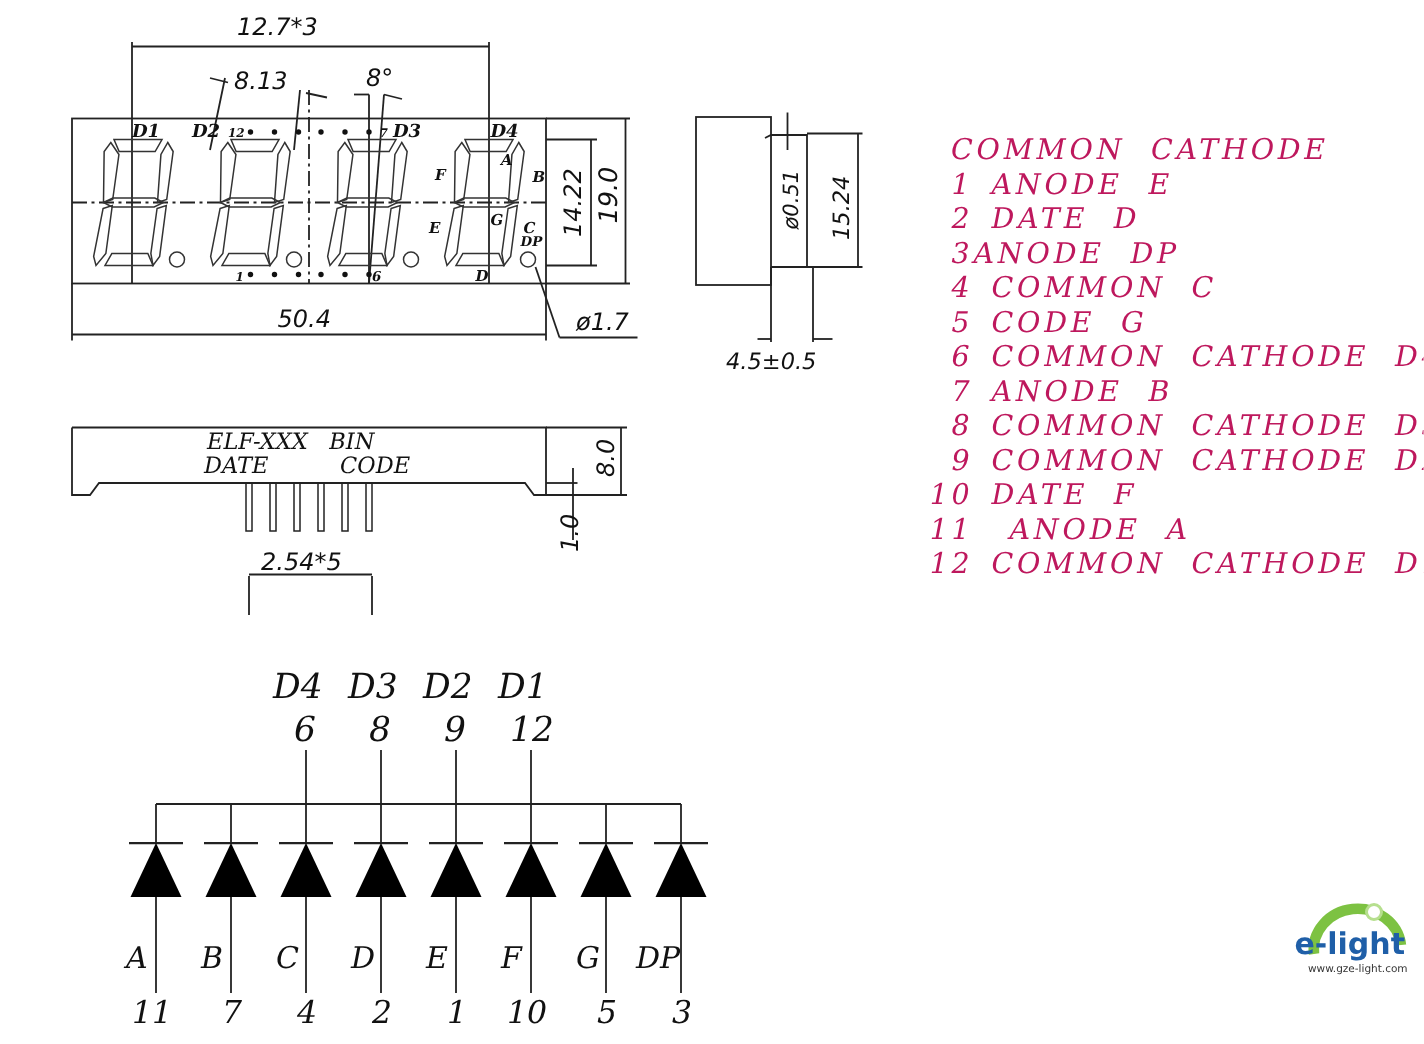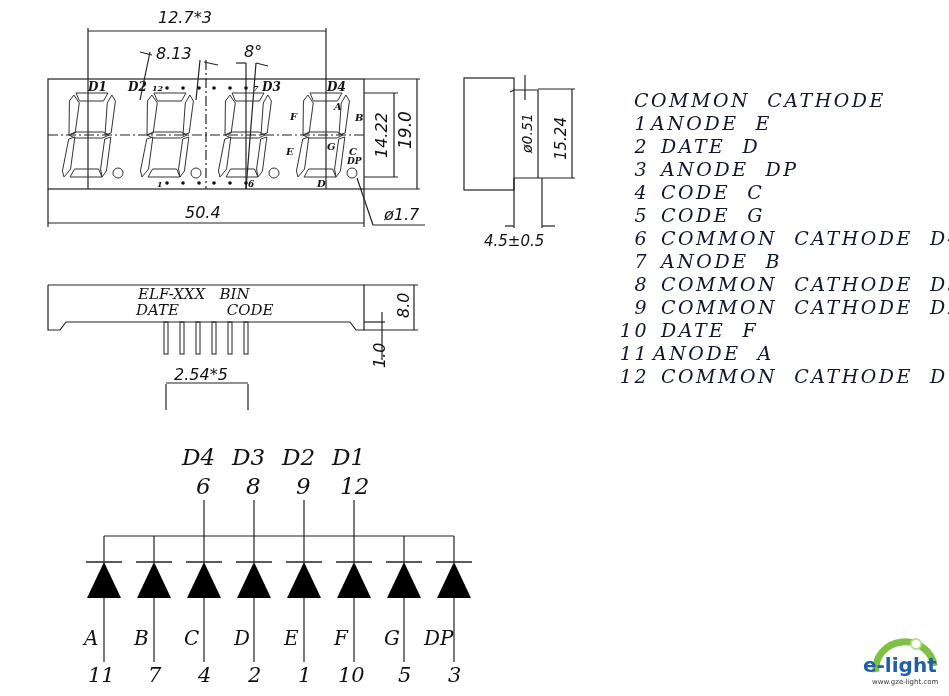--- a/index.html
+++ b/index.html
@@ -1,22 +1,22 @@
 <!DOCTYPE html>
 <html><head>
 <meta charset="utf-8">
 <style>
   html,body{margin:0;padding:0;background:#fff;}
   body{width:949px;height:696px;position:relative;overflow:hidden;font-family:"DejaVu Serif",serif;}
   svg{position:absolute;left:0;top:0;}
   .dim{font-family:"DejaVu Sans",sans-serif;font-style:italic;fill:#111;}
   .lbl{font-family:"DejaVu Serif",serif;font-style:italic;font-weight:bold;fill:#111;}
   .ser{font-family:"DejaVu Serif",serif;font-style:italic;fill:#111;}
-  .pin{position:absolute;left:605px;font-family:"DejaVu Serif",serif;font-style:italic;font-size:19px;letter-spacing:2.5px;color:#0f172a;white-space:pre;line-height:23px;}
-  .logo{position:absolute;left:862px;top:632px;width:84px;height:62px;}
+  .pin{position:absolute;left:605px;font-family:"DejaVu Serif",serif;font-style:italic;font-size:19px;letter-spacing:2.5px;color:#be185d;white-space:pre;line-height:23px;}
+  .logo{position:absolute;left:862px;top:596px;width:84px;height:62px;}
 </style>
 </head>
 <body>
 
 <svg width="949" height="696" viewBox="0 0 949 696">
   <g stroke="#222" fill="none" stroke-width="1.2">
 
     <rect x="48" y="79" width="316" height="110"></rect>
 
     <line x1="364" y1="79" x2="420" y2="79"></line>
@@ -261,31 +261,31 @@
       <g>
         <line x1="354" y1="500" x2="354" y2="536" stroke="#222" stroke-width="1.2"></line>
         <text x="332" y="465" font-size="23" class="ser">D1</text>
         <text x="340" y="494" font-size="23" class="ser">12</text>
       </g>
     </g>
 </svg>
 
 <div class="pin" style="top:89px;left:634px;">COMMON  CATHODE</div>
 <div id="pinlist">
-    <div class="pin" style="top: 112px;"><span style="display: inline-block; width: 44px; text-align: right;">1</span><span style="margin-left: 2px;">ANODE  E</span></div>
+    <div class="pin" style="top: 112px;"><span style="display: inline-block; width: 44px; text-align: right;">1</span><span style="margin-left: 12px;">ANODE  E</span></div>
     <div class="pin" style="top: 135px;"><span style="display: inline-block; width: 44px; text-align: right;">2</span><span style="margin-left: 12px;">DATE  D</span></div>
-    <div class="pin" style="top: 158px;"><span style="display: inline-block; width: 44px; text-align: right;">3</span><span style="margin-left: 12px;">ANODE  DP</span></div>
-    <div class="pin" style="top: 181px;"><span style="display: inline-block; width: 44px; text-align: right;">4</span><span style="margin-left: 12px;">CODE  C</span></div>
+    <div class="pin" style="top: 158px;"><span style="display: inline-block; width: 44px; text-align: right;">3</span><span style="">ANODE  DP</span></div>
+    <div class="pin" style="top: 181px;"><span style="display: inline-block; width: 44px; text-align: right;">4</span><span style="margin-left: 12px;">COMMON  C</span></div>
     <div class="pin" style="top: 204px;"><span style="display: inline-block; width: 44px; text-align: right;">5</span><span style="margin-left: 12px;">CODE  G</span></div>
     <div class="pin" style="top: 227px;"><span style="display: inline-block; width: 44px; text-align: right;">6</span><span style="margin-left: 12px;">COMMON  CATHODE  D4</span></div>
     <div class="pin" style="top: 250px;"><span style="display: inline-block; width: 44px; text-align: right;">7</span><span style="margin-left: 12px;">ANODE  B</span></div>
     <div class="pin" style="top: 273px;"><span style="display: inline-block; width: 44px; text-align: right;">8</span><span style="margin-left: 12px;">COMMON  CATHODE  D3</span></div>
     <div class="pin" style="top: 296px;"><span style="display: inline-block; width: 44px; text-align: right;">9</span><span style="margin-left: 12px;">COMMON  CATHODE  D2</span></div>
     <div class="pin" style="top: 319px;"><span style="display: inline-block; width: 44px; text-align: right;">10</span><span style="margin-left: 12px;">DATE  F</span></div>
-    <div class="pin" style="top: 342px;"><span style="display: inline-block; width: 44px; text-align: right;">11</span><span style="margin-left: 4px;">ANODE  A</span></div>
+    <div class="pin" style="top: 342px;"><span style="display: inline-block; width: 44px; text-align: right;">11</span><span style="margin-left: 24px;">ANODE  A</span></div>
     <div class="pin" style="top: 365px;"><span style="display: inline-block; width: 44px; text-align: right;">12</span><span style="margin-left: 12px;">COMMON  CATHODE  D1</span></div>
   </div>
 
 <div class="logo">
   <svg width="84" height="62" viewBox="0 0 84 62">
     <path d="M14,40 A28,26 0 1 1 72,34" fill="none" stroke="#7dc242" stroke-width="7"></path>
     <circle cx="54" cy="12" r="5" fill="#fff" stroke="#b6df8e" stroke-width="2"></circle>
     <text x="1" y="40" font-family="DejaVu Sans, sans-serif" font-weight="bold" font-size="20" fill="#1f5fa8">e-light</text>
     <text x="10" y="52" font-family="DejaVu Sans, sans-serif" font-size="7" fill="#333">www.gze-light.com</text>
   </svg>

